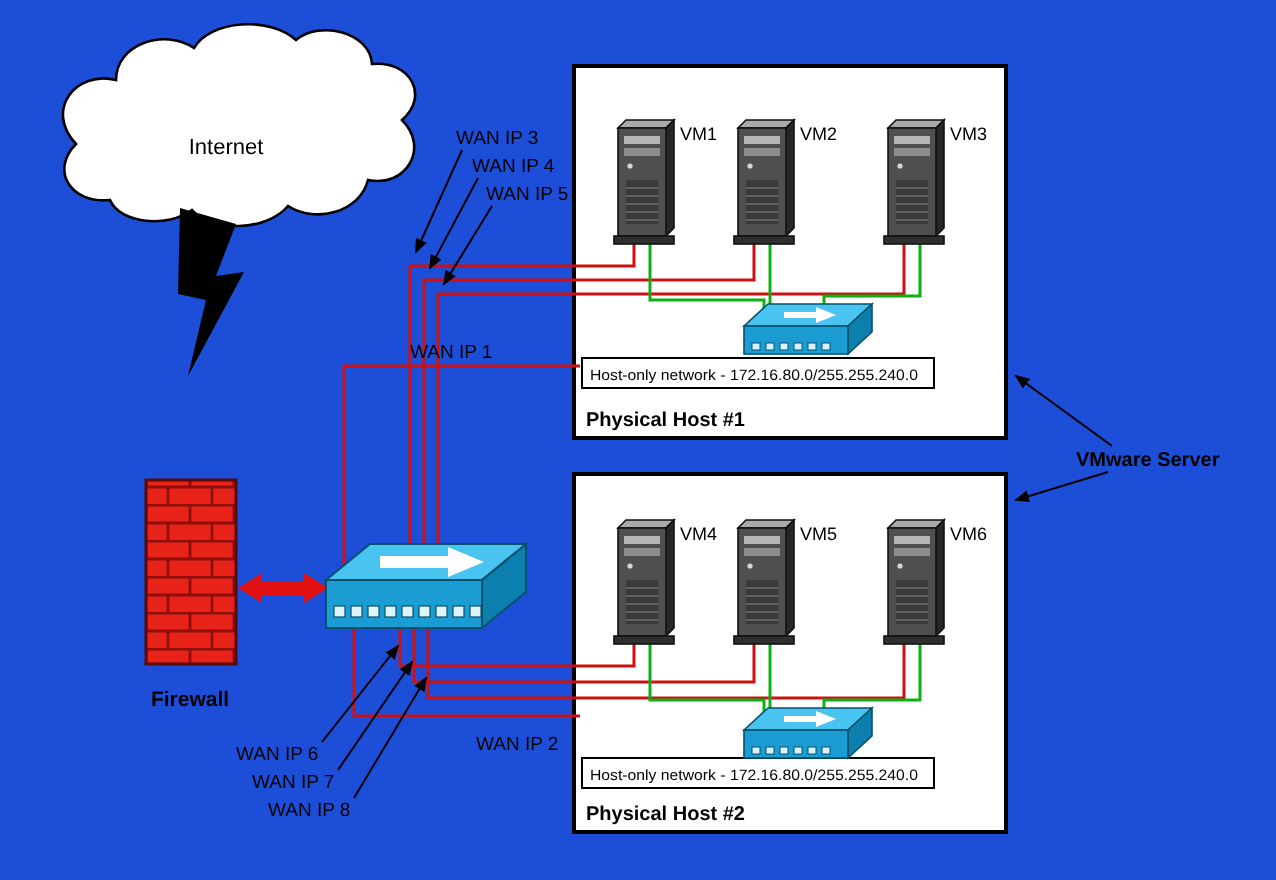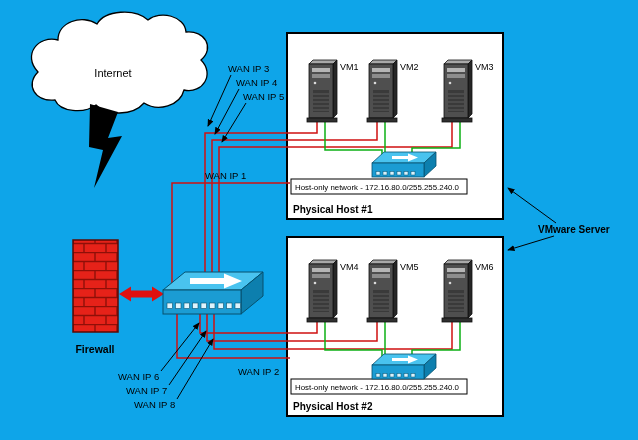--- a/index.html
+++ b/index.html
@@ -1,16 +1,16 @@
 <!DOCTYPE html>
 <html><head>
 <meta charset="utf-8">
 <style>
   html,body{margin:0;padding:0;background:#fff;}
-  .stage{width:638px;height:440px;position:relative;overflow:hidden;background:#0ea5e9;margin:0 auto;}
+  .stage{width:638px;height:440px;position:relative;overflow:hidden;background:#1d4ed8;margin:0 auto;}
   svg{display:block;}
   text{font-family:"Liberation Sans","DejaVu Sans",sans-serif;fill:#000;}
   .t11{font-size:11px;}
   .t95{font-size:9.5px;}
   .t9{font-size:9px;}
   .t10b{font-size:10px;font-weight:bold;}
   .t105b{font-size:10.5px;font-weight:bold;}
   .t75{font-size:7.5px;}
   .wan{stroke:#cf1010;stroke-width:1.5;fill:none;}
   .lan{stroke:#0db014;stroke-width:1.5;fill:none;}

